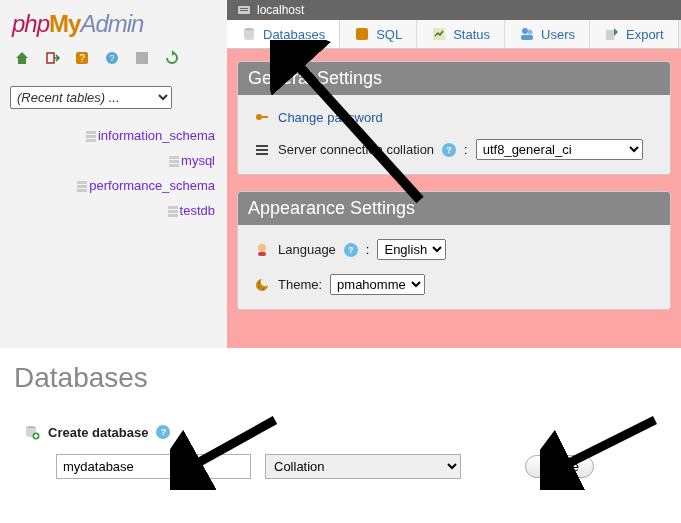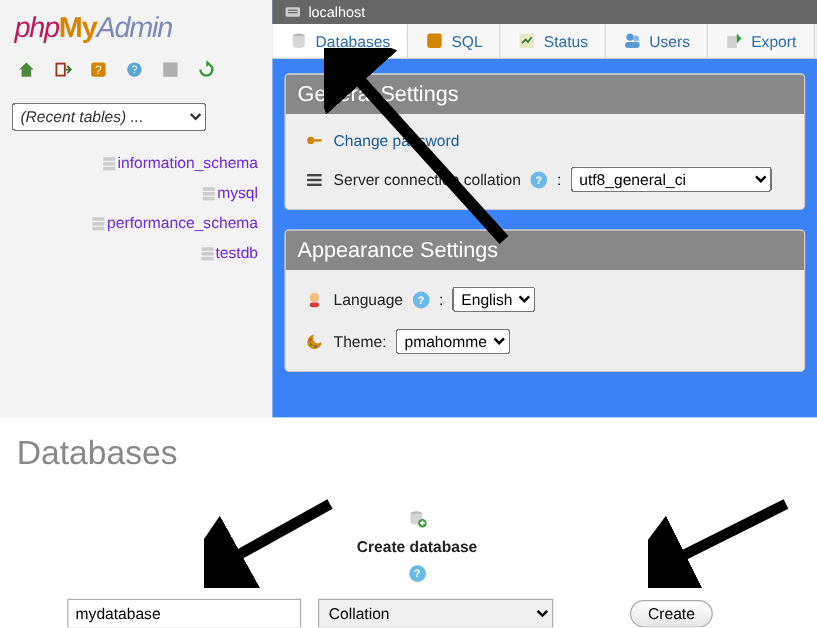--- a/index.html
+++ b/index.html
@@ -10,41 +10,41 @@
   .logo .p1 { color: #be185d; font-weight: normal; font-style: italic; }
   .logo .p2 { color: #d58400; }
   .logo .p3 { color: #7b8ab8; font-weight: normal; font-style: italic; }
   .icon-row { display: flex; gap: 14px; padding: 4px 6px 16px 6px; align-items: center; }
   .mini-icon { width: 16px; height: 16px; display: inline-flex; align-items: center; justify-content: center; }
   .recent-select { width: 162px; margin: 4px 0 14px 2px; }
   .recent-select select { width: 100%; padding: 2px; font-size: 13px; font-style: italic; color: #333; }
   .db-list { list-style: none; padding: 0; margin: 0; }
   .db-list li { padding: 5px 4px; display: flex; align-items: center; gap: 0; color: #6d28d9; justify-content: flex-end; }
   .db-icon { width: 14px; height: 14px; display: inline-block; }
-  .main { flex: 1; background: #3b82f6; position: relative; }
+  .main { flex: 1; background: #fca5a5; position: relative; }
   .breadcrumb { background: #666; color: #fff; padding: 3px 10px; font-size: 12px; display: flex; align-items: center; gap: 6px; }
   .tabs { display: flex; background: #eee; border-bottom: 1px solid #ccc; }
   .tab { padding: 6px 14px; display: flex; align-items: center; gap: 6px; color: #2b6dab; cursor: pointer; border-right: 1px solid #d8d8d8; background: #f7f7f7; }
   .tab.active { background: #fff; }
   .tab-icon { width: 16px; height: 16px; }
   .content { padding: 12px 0 0 0; }
   .panel { margin: 0 10px 16px 10px; border: 1px solid #ccc; border-radius: 4px; background: #eaeaea; overflow: hidden; }
   .panel-header { background: #888; color: #fff; font-size: 18px; padding: 6px 10px; }
   .panel-body { padding: 14px 16px; background: #eee; }
   .row { display: flex; align-items: center; gap: 8px; margin-bottom: 14px; }
   .row:last-child { margin-bottom: 0; }
   .link-text { color: #1a5a99; text-decoration: none; }
   .row-label { color: #222; }
   .help-icon { display: inline-flex; width: 14px; height: 14px; border-radius: 50%; background: #6bb9e6; color: #fff; font-size: 9px; font-weight: bold; align-items: center; justify-content: center; }
   .collation-select { width: 167px; padding: 1px 2px; font-size: 13px; }
   .lang-select { padding: 1px 2px; font-size: 13px; }
   .theme-label { color: #222; }
   .bottom-panel { position: absolute; top: 348px; left: 0; right: 0; background: #fff; padding: 14px 10px 20px 10px; }
   .big-title { font-size: 28px; color: #888; font-weight: normal; padding-left: 4px; margin-bottom: 30px; }
-  .create-row { display: flex; align-items: center; gap: 8px; padding-left: 14px; margin-bottom: 14px; flex-direction: column; }
+  .create-row { display: flex; align-items: center; gap: 8px; padding-left: 14px; margin-bottom: 14px; }
   .create-label { font-weight: bold; color: #222; font-size: 13px; }
   .form-row { display: flex; align-items: center; gap: 14px; padding-left: 46px; }
   .text-input { padding: 4px 6px; font-size: 13px; width: 195px; border: 1px solid #b0b0b0; }
   .coll-select { width: 196px; padding: 3px 4px; font-size: 13px; border: 1px solid #b0b0b0; }
   .create-btn { padding: 3px 14px; border-radius: 12px; border: 1px solid #aaa; background: linear-gradient(#fff,#e6e6e6); font-size: 13px; cursor: pointer; margin-left: 50px; }
   .arrow { position: absolute; pointer-events: none; }
   svg { display: block; }
 </style>
 </head>
 <body>

